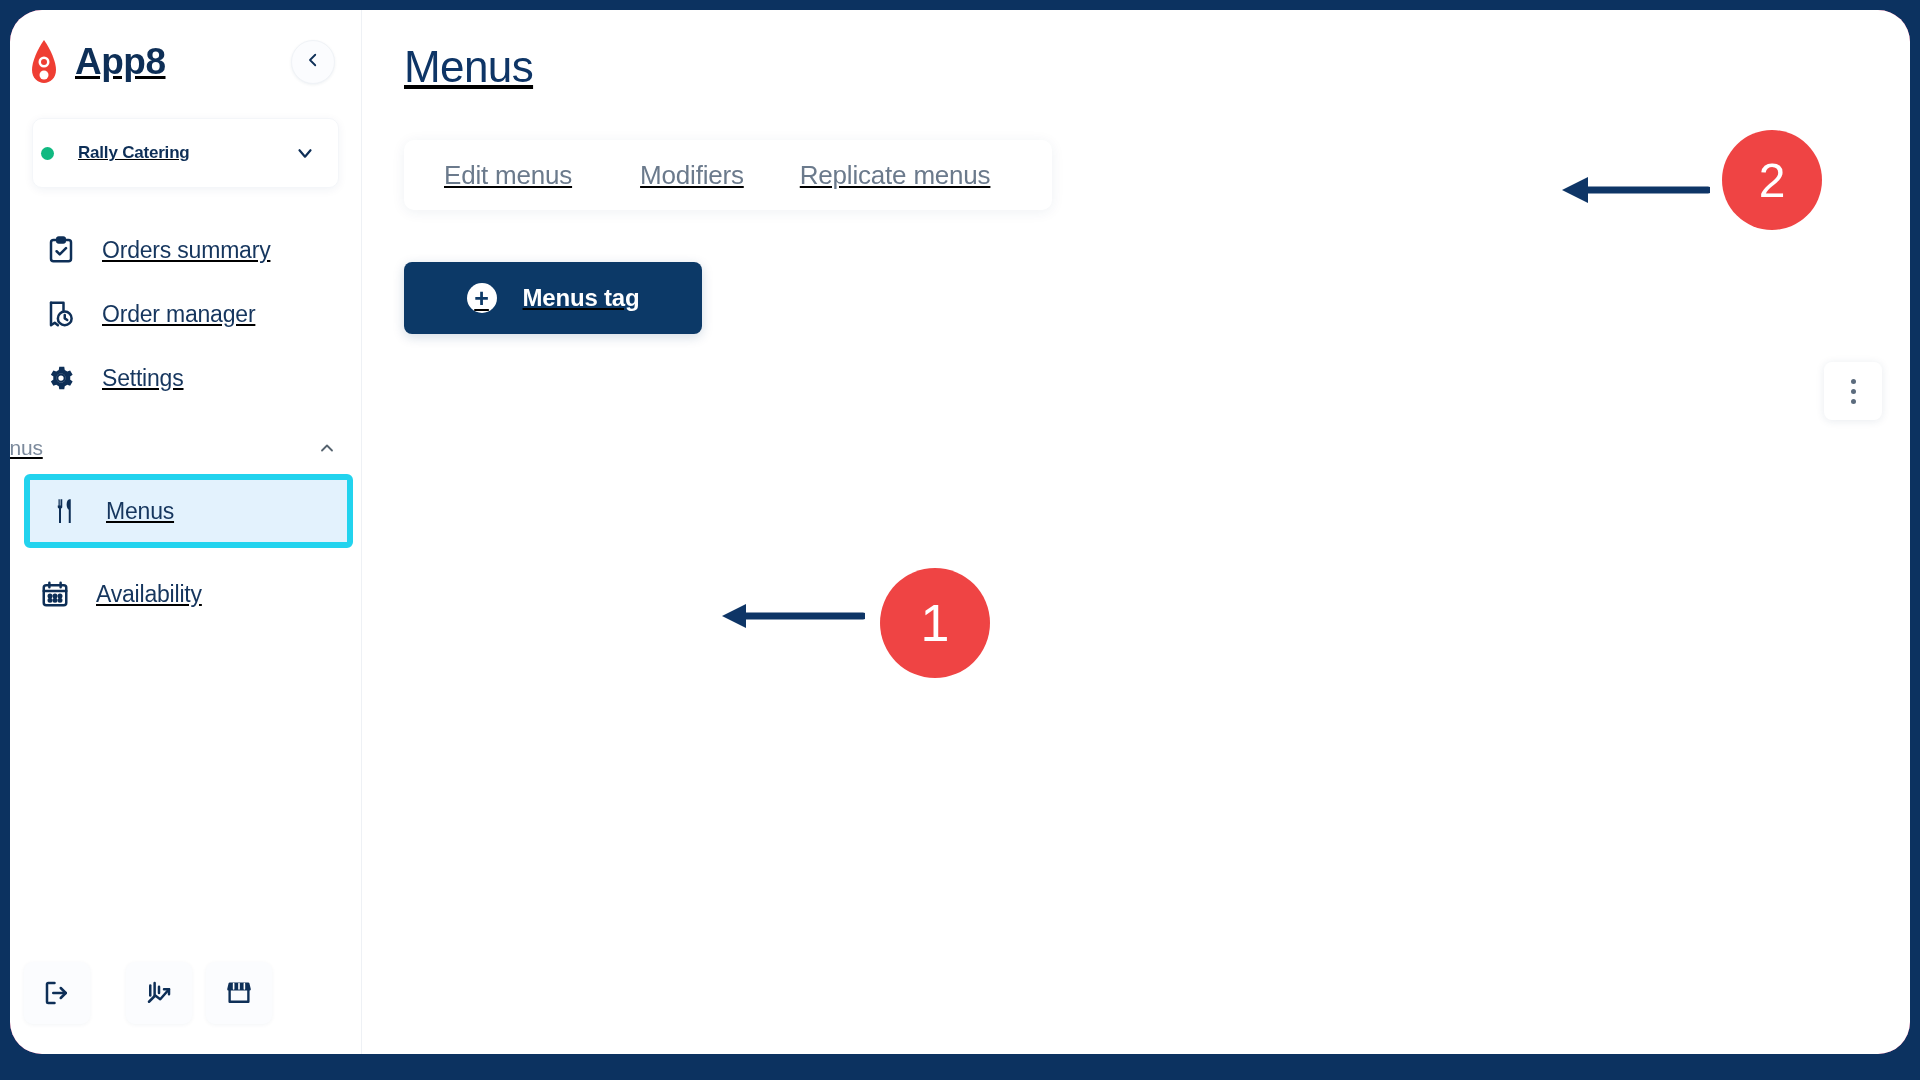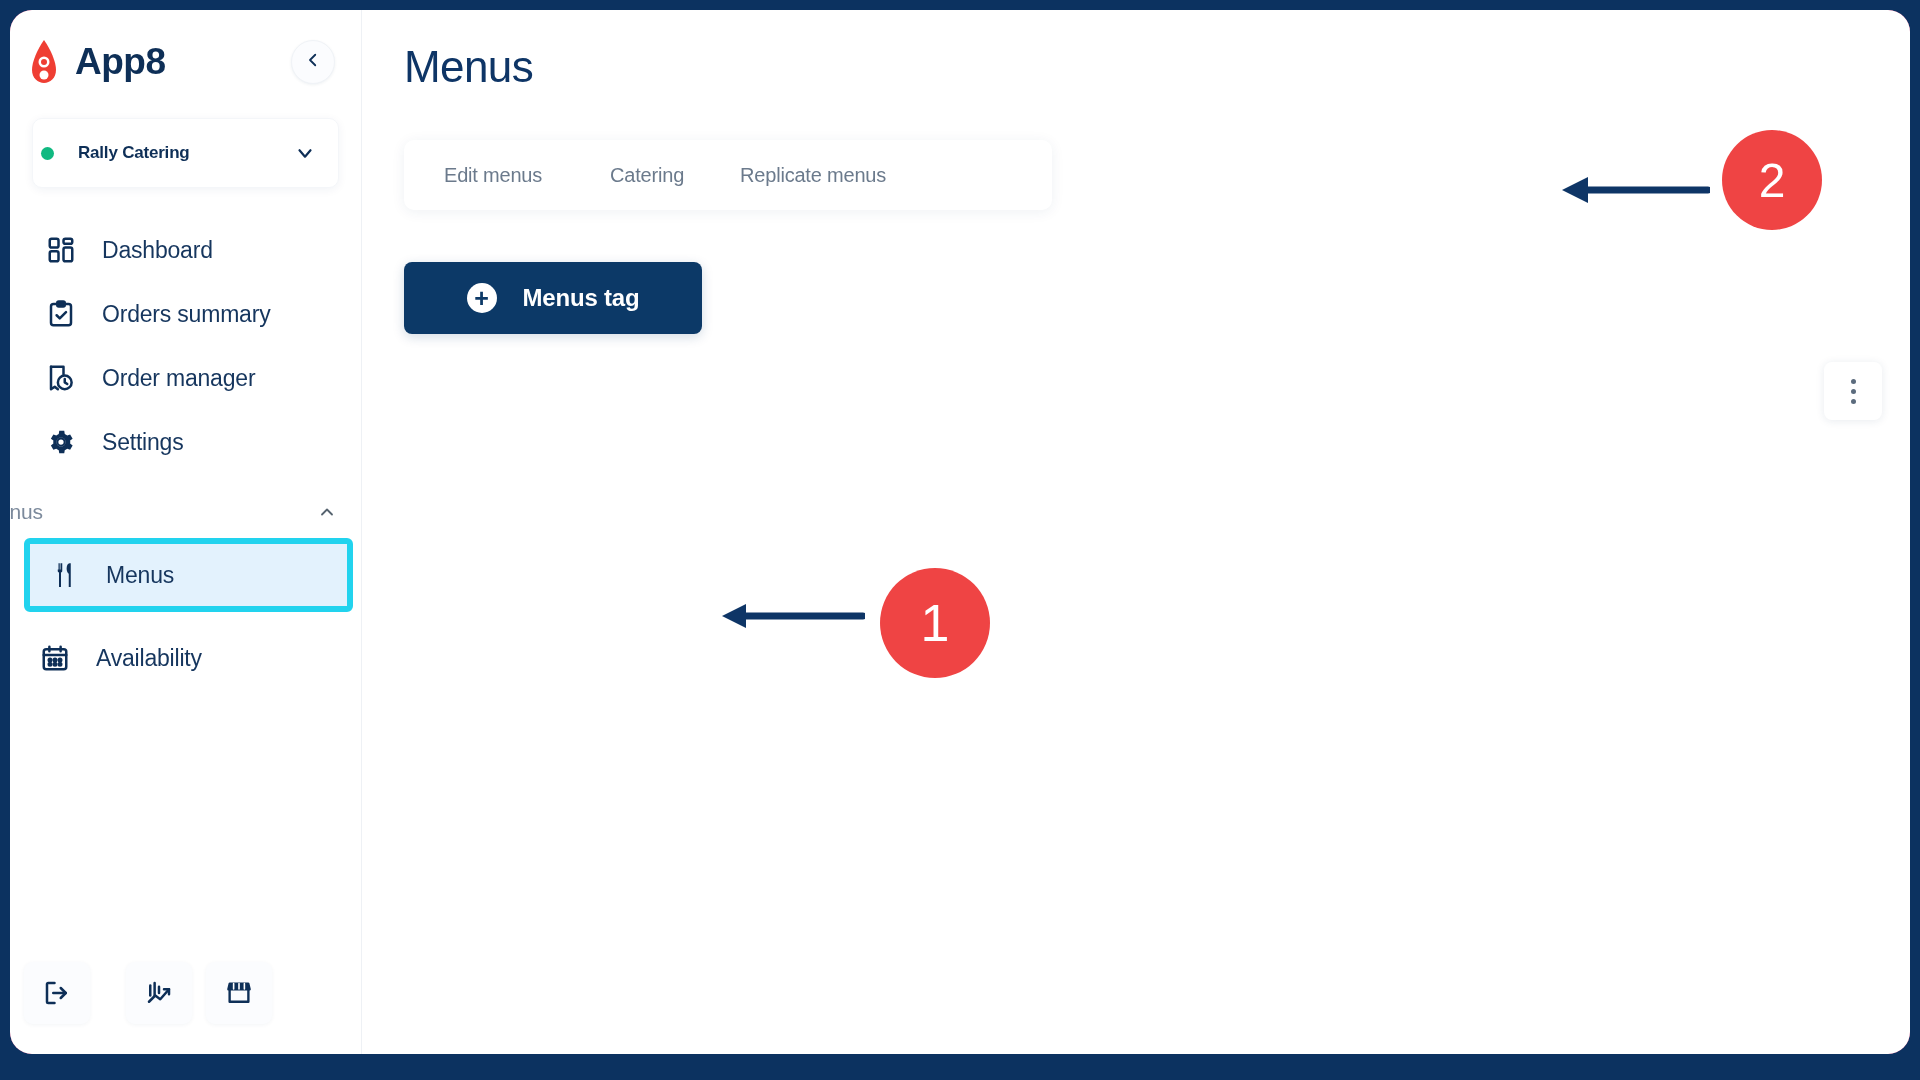--- a/index.html
+++ b/index.html
@@ -12,24 +12,25 @@
 
   
   #app-frame {
     position: absolute; left: 0; top: 0; width: 1920px; height: 1080px;
     background: #0c3260;
     padding: 10px 10px 26px 10px;
   }
   #app-window {
     width: 100%; height: 100%;
     background: #be185d;
-    border-radius: 22px;
+    border-radius: 32px;
     overflow: hidden;
     position: relative;
     display: flex;
+    text-decoration: underline;
   }
 
   
   #sidebar {
     width: 352px; height: 100%;
     background: #ffffff;
     position: relative;
     flex: 0 0 352px;
     display: flex; flex-direction: column;
     border-right: 1px solid #eef1f5;
@@ -165,21 +166,21 @@
   #tabs-card {
     margin: 48px 0 0 20px;
     width: 648px; height: 70px;
     background: #ffffff;
     border-radius: 10px;
     box-shadow: 0 2px 14px rgba(30,60,100,.07);
     display: flex; align-items: center;
     position: relative;
   }
   .tab {
-    font-size: 20px; color: #6b7a8c;
+    font-size: 26px; color: #6b7a8c;
     cursor: pointer; letter-spacing: -0.2px;
     white-space: nowrap;
   }
   #tab-edit-menus { margin-left: 40px; }
   #tab-modifiers { margin-left: 68px; }
   #tab-replicate-menus { margin-left: 56px; }
 
   #tab-tags-wrap {
     position: absolute; left: 520px; top: -8px;
     border: 6px solid #22d3ee;
@@ -294,31 +295,20 @@
       <span id="org-name">Rally Catering</span>
       <span id="org-chevron">
         <svg viewBox="0 0 24 24" fill="none" stroke="#0e2f57" stroke-width="2.4" stroke-linecap="round" stroke-linejoin="round">
           <polyline points="6 9 12 16 18 9"></polyline>
         </svg>
       </span>
     </div>
 
     <nav id="nav-main">
 
-      <div class="nav-item">
-        <span class="nav-icon">
-          <svg viewBox="0 0 24 24" fill="none" stroke="#0e2f57" stroke-width="2" stroke-linejoin="round">
-            <rect x="3" y="3" width="7" height="7" rx="1.5"></rect>
-            <rect x="14" y="3" width="7" height="4" rx="1.5"></rect>
-            <rect x="14" y="10" width="7" height="11" rx="1.5"></rect>
-            <rect x="3" y="13" width="7" height="8" rx="1.5"></rect>
-          </svg>
-        </span>
-        <span class="nav-label">Dashboard</span>
-      </div>
 
       <div class="nav-item">
         <span class="nav-icon">
           <svg viewBox="0 0 24 24" fill="none" stroke="#0e2f57" stroke-width="2" stroke-linecap="round" stroke-linejoin="round">
             <rect x="4" y="4" width="16" height="17" rx="2"></rect>
             <rect x="9" y="2" width="6" height="4" rx="1.2" fill="#0e2f57"></rect>
             <polyline points="8.5 13 11 15.5 16 10.5"></polyline>
           </svg>
         </span>
         <span class="nav-label">Orders summary</span>
@@ -420,21 +410,21 @@
     </div>
 
   </aside>
 
   <main id="main">
 
     <h1 id="page-title">Menus</h1>
 
     <div id="tabs-card">
       <span class="tab" id="tab-edit-menus">Edit menus</span>
-      <span class="tab" id="tab-modifiers">Catering</span>
+      <span class="tab" id="tab-modifiers">Modifiers</span>
       <span class="tab" id="tab-replicate-menus">Replicate menus</span>
     </div>
 
     <div id="create-tag-btn">
       <span id="create-tag-plus">+</span>
       <span id="create-tag-label">Menus tag</span>
     </div>
 
 
     <div id="tag-kebab">

